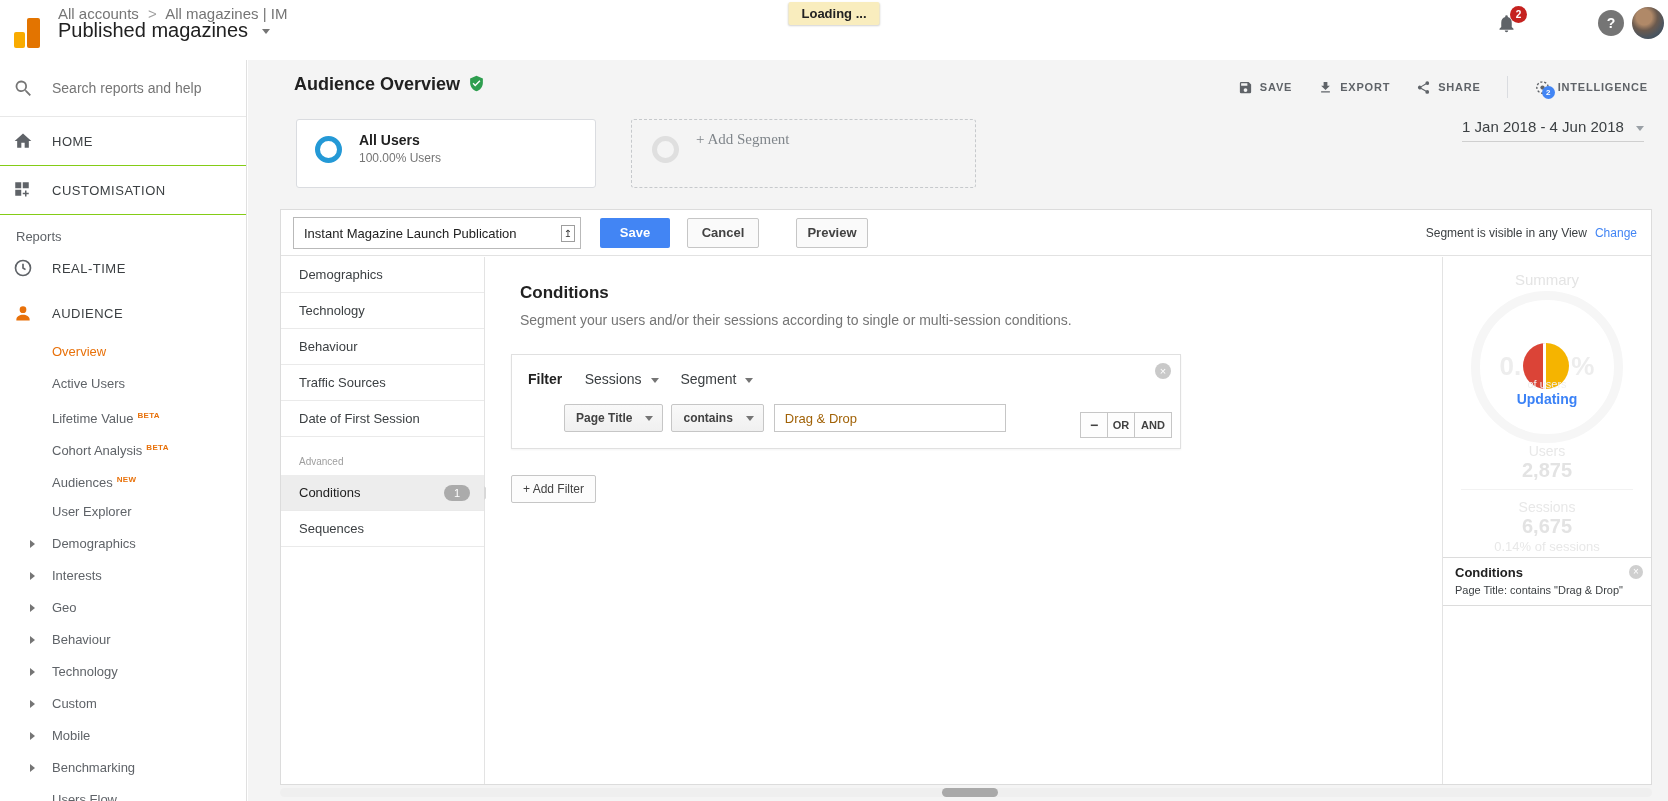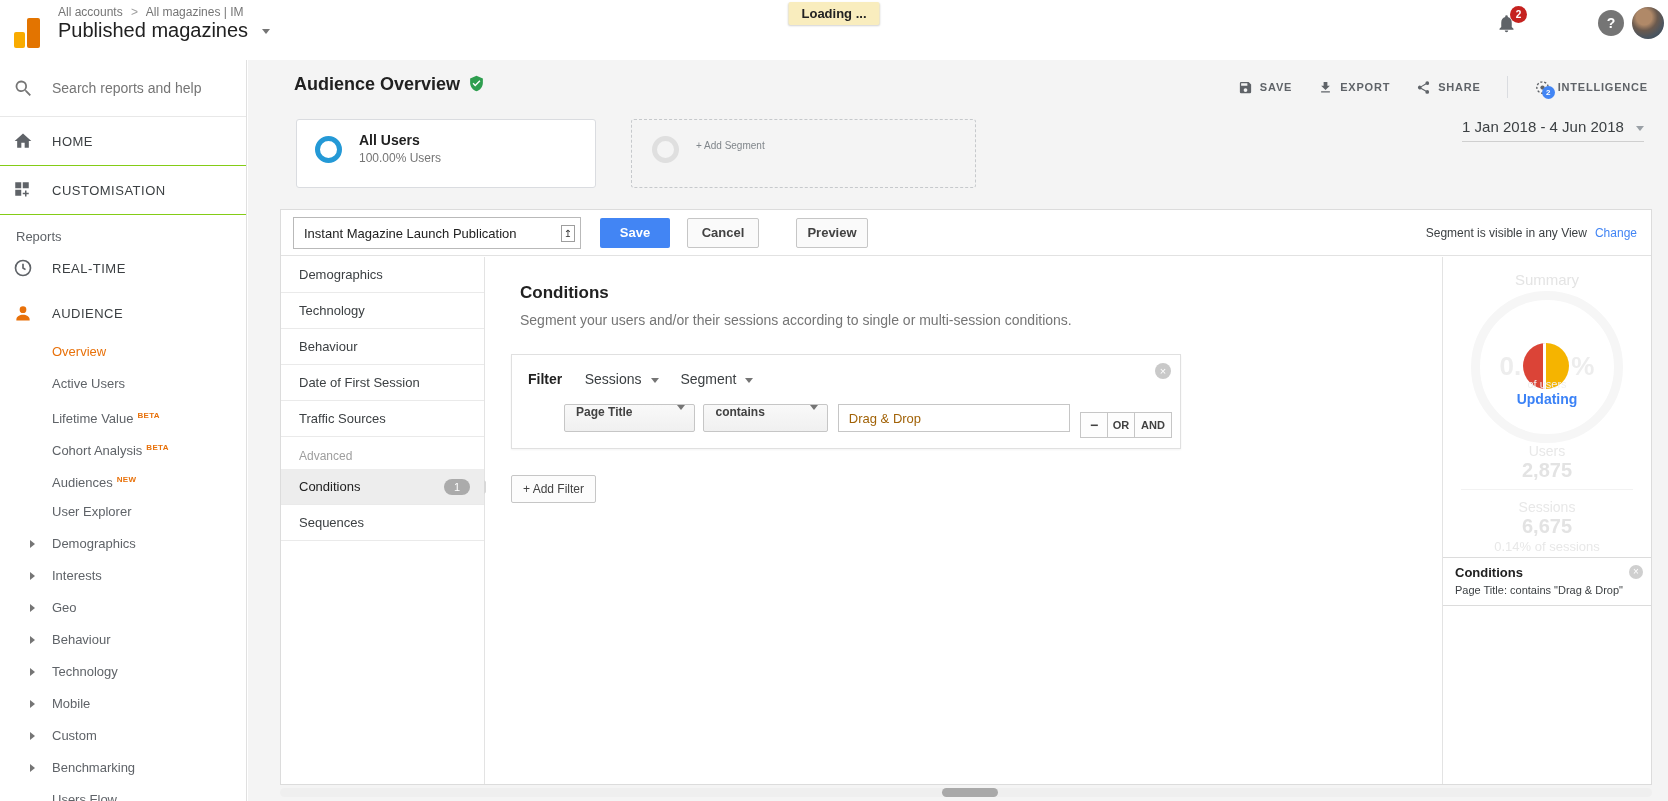--- a/index.html
+++ b/index.html
@@ -5,21 +5,21 @@
   * { margin:0; padding:0; box-sizing:border-box; }
   html,body { width:1668px; height:801px; overflow:hidden; background:#fff;
     font-family:"Liberation Sans", sans-serif; }
   #app { position:relative; width:1668px; height:801px; background:#fff; }
 
   
   #hdr { position:absolute; left:0; top:0; width:1668px; height:60px; background:#fff; z-index:5; }
   .logo { position:absolute; left:14px; top:12px; width:34px; height:36px; }
   .logo .b1 { position:absolute; left:0; bottom:0; width:11px; height:16px; background:#F9AB00; border-radius:2px; }
   .logo .b2 { position:absolute; left:13px; bottom:0; width:13px; height:30px; background:#E37400; border-radius:2px; }
-  .crumbs { position:absolute; left:58px; top:5px; font-size:12px; color:#757575; white-space:nowrap;text-align:right; }
+  .crumbs { position:absolute; left:58px; top:5px; font-size:15px; color:#757575; white-space:nowrap;text-align:right; }
   .crumbs .sep { margin:0 5px; color:#9E9E9E; }
   .crumb { cursor:pointer; }
   .app-title { position:absolute; left:58px; top:19px; font-size:20px; color:#212121; cursor:pointer; white-space:nowrap; }
   .caret-down { display:inline-block; width:0; height:0; border-left:4px solid transparent; border-right:4px solid transparent; border-top:5px solid #757575; vertical-align:middle; margin-left:8px; }
   .loading-toast { position:absolute; left:50%; top:2px; transform:translateX(-50%); background:#F9EDBE; border-radius:2px; padding:4px 13px; font-size:13px; font-weight:bold; color:#222; box-shadow:0 1px 2px rgba(0,0,0,.18); }
   .bell { position:absolute; left:1496px; top:13px; cursor:pointer; }
   .bell-badge { position:absolute; left:1510px; top:6px; min-width:17px; height:17px; border-radius:9px; background:#C5221F; color:#fff; font-size:10px; font-weight:bold; line-height:17px; text-align:center; padding:0 3px; cursor:pointer; }
   .help-btn { position:absolute; left:1598px; top:10px; width:26px; height:26px; border-radius:50%; background:#757575; color:#fff; font-weight:bold; font-size:14px; text-align:center; line-height:26px; cursor:pointer; }
   .avatar { position:absolute; left:1632px; top:7px; width:32px; height:32px; border-radius:50%; cursor:pointer;
     background:radial-gradient(circle at 38% 32%, #b08968 0 26%, #6b5a4e 45%, #4a5560 70%, #333c45 100%); }
@@ -57,53 +57,53 @@
   .date-ctl { position:absolute; right:24px; top:58px; font-size:15px; color:#3C4043; padding-bottom:6px; border-bottom:1px solid #CFCFCF; cursor:pointer; white-space:nowrap; }
   .date-ctl .caret-down { border-top-color:#9AA0A6; }
 
   .seg-card { position:absolute; top:59px; height:69px; border-radius:3px; cursor:pointer; }
   .card-allusers { left:48px; width:300px; background:#fff; border:1px solid #DADCE0; }
   .ring-sm { position:absolute; left:18px; top:16px; width:27px; height:27px; border:5px solid #2499D6; border-radius:50%; }
   .au-title { position:absolute; left:62px; top:12px; font-size:14px; color:#212121; font-weight:bold; }
   .au-sub { position:absolute; left:62px; top:31px; font-size:12px; color:#757575; }
   .card-addseg { left:383px; width:345px; border:1px dashed #C6C9CC; }
   .ring-gray { position:absolute; left:20px; top:16px; width:27px; height:27px; border:5px solid #DFDFDF; border-radius:50%; }
-  .addseg-lbl { position:absolute; left:64px; top:20px; font-size:10px; color:#80868B; }
+  .addseg-lbl { position:absolute; left:64px; top:11px; font-size:15px; color:#80868B;font-family:Liberation Serif, serif; }
 
   
   .builder { position:absolute; left:32px; top:149px; right:16px; height:576px; background:#fff; border:1px solid #DCDCDC; }
   .b-top { position:absolute; left:0; right:0; top:0; height:46px; border-bottom:1px solid #E2E2E2; }
   .name-wrap { position:absolute; left:12px; top:7px; width:288px; height:32px; border:1px solid #B9B9B9; background:#fff; }
   .name-wrap input { position:absolute; left:0; top:0; width:100%; height:100%; border:none; outline:none; padding:0 26px 0 10px; font-size:13px; color:#212121; font-family:inherit; }
   .autofill { position:absolute; right:5px; top:7px; width:14px; height:17px; border:1px solid #9E9E9E; background:#fff; font-size:10px; line-height:15px; text-align:center; color:#333; }
   .btn { display:inline-block; text-align:center; border-radius:2px; font-size:13px; font-weight:bold; cursor:pointer; }
   .btn-save { position:absolute; left:319px; top:8px; width:70px; height:30px; line-height:30px; background:#4285F4; color:#fff; }
   .btn-flat { background:#FAFAFA; border:1px solid #C6C6C6; color:#424242; height:30px; line-height:28px; }
   .btn-cancel { position:absolute; left:406px; top:8px; width:72px; }
   .btn-preview { position:absolute; left:515px; top:8px; width:72px; }
   .vis-note { position:absolute; right:14px; top:0; line-height:46px; font-size:12px; color:#3C4043; white-space:nowrap; }
   .change-link { color:#4285F4; cursor:pointer; margin-left:8px; }
 
   .b-menu { position:absolute; left:0; top:47px; bottom:0; width:204px; background:#fff; border-right:1px solid #E3E3E3; }
   .m-row { height:36px; line-height:36px; padding-left:18px; font-size:13px; color:#3C4043; border-bottom:1px solid #EAEAEA; cursor:pointer; position:relative; }
-  .adv-label { margin-top:6px; height:26px; line-height:26px; padding-left:18px; font-size:12px; color:#9E9E9E; }
+  .adv-label { margin-top:12px; height:26px; line-height:26px; padding-left:18px; font-size:10px; color:#9E9E9E; }
   .m-row.selected { background:#EDEDED; color:#212121; }
   .m-row.selected::after { content:""; position:absolute; right:-8px; top:11px; border-top:7px solid transparent; border-bottom:7px solid transparent; border-left:8px solid #D8D8D8; }
   .count-pill { position:absolute; right:14px; top:10px; width:26px; height:16px; border-radius:9px; background:#ABABAB; color:#fff; font-size:11px; line-height:16px; text-align:center; }
 
   .b-content { position:absolute; left:205px; right:210px; top:47px; bottom:0; background:#fff; padding:26px 0 0 25px; overflow:hidden; }
   .c-title { margin-left:9px; font-size:17px; font-weight:bold; color:#212121; }
   .c-desc { margin:9px 0 0 9px; font-size:14px; color:#757575; }
   .filter-card { margin-top:26px; width:670px; border:1px solid #E0E0E0; background:#fff; position:relative; padding:15px 16px 16px; box-shadow:0 1px 2px rgba(0,0,0,.05); }
   .f-label { font-weight:bold; font-size:14px; color:#212121; }
   .dd { margin-left:18px; font-size:14px; color:#3C4043; cursor:pointer; }
   .dd .caret-down { margin-left:9px; }
   .card-close { position:absolute; top:8px; right:9px; width:16px; height:16px; border-radius:50%; background:#C9C9C9; color:#fff; font-size:11px; line-height:16px; text-align:center; cursor:pointer; }
   .f-row2 { margin:16px 0 0 36px; display:flex; align-items:center; }
-  .btn-dd { height:28px; padding:0 9px 0 11px; background:linear-gradient(#F9F9F9,#F0F0F0); border:1px solid #C6C6C6; border-radius:2px; font-size:12px; font-weight:bold; color:#424242; display:inline-flex; align-items:flex-start; cursor:pointer;gap:32px; }
+  .btn-dd { height:28px; padding:0 9px 0 11px; background:linear-gradient(#F9F9F9,#F0F0F0); border:1px solid #C6C6C6; border-radius:2px; font-size:12px; font-weight:bold; color:#424242; display:inline-flex; align-items:center; cursor:pointer; }
   .btn-dd + .btn-dd { margin-left:8px; }
   .btn-dd .caret-down { margin-left:13px; }
   .val-input { margin-left:10px; width:232px; height:28px; border:1px solid #C6C6C6; padding:0 10px; font-size:13px; color:#a16207; font-family:inherit; outline:none; }
   .logic-group { position:absolute; right:8px; top:57px; display:flex; }
   .logic { height:26px; line-height:24px; border:1px solid #C6C6C6; background:#FDFDFD; font-size:11px; font-weight:bold; color:#424242; text-align:center; margin-left:-1px; cursor:pointer; }
   .lg-minus { width:28px; font-size:14px; }
   .lg-or { width:28px; }
   .lg-and { width:38px; }
   .add-filter { margin-top:26px; display:inline-block; padding:6px 11px; border:1px solid #C6C6C6; border-radius:2px; background:#FCFCFC; font-size:12px; color:#424242; cursor:pointer; }
 
@@ -213,22 +213,22 @@
       <li><span>Active Users</span></li>
       <li><span>Lifetime Value</span><span class="mini-badge">BETA</span></li>
       <li><span>Cohort Analysis</span><span class="mini-badge">BETA</span></li>
       <li><span>Audiences</span><span class="mini-badge">NEW</span></li>
       <li><span>User Explorer</span></li>
       <li><span class="tri"></span><span>Demographics</span></li>
       <li><span class="tri"></span><span>Interests</span></li>
       <li><span class="tri"></span><span>Geo</span></li>
       <li><span class="tri"></span><span>Behaviour</span></li>
       <li><span class="tri"></span><span>Technology</span></li>
+      <li><span class="tri"></span><span>Custom</span></li>
       <li><span class="tri"></span><span>Mobile</span></li>
-      <li><span class="tri"></span><span>Custom</span></li>
       <li><span class="tri"></span><span>Benchmarking</span></li>
       <li><span>Users Flow</span></li>
     </ul>
   </nav>
 
   <div id="main">
 
     <div class="report-title">
       <span>Audience Overview</span><svg viewBox="0 0 24 24" width="17" height="17">
           <path fill="#2E9E4F" d="M12 1 3 5v6c0 5.5 3.8 10.7 9 12 5.2-1.3 9-6.5 9-12V5l-9-4z"></path>
@@ -293,22 +293,22 @@
         <span class="btn btn-flat btn-preview">Preview</span>
         <span class="vis-note">
           <span>Segment is visible in any View</span><span class="change-link">Change</span>
         </span>
       </div>
 
       <div class="b-menu">
         <div class="m-row"><span>Demographics</span></div>
         <div class="m-row"><span>Technology</span></div>
         <div class="m-row"><span>Behaviour</span></div>
+        <div class="m-row"><span>Traffic Sources</span></div>
         <div class="m-row"><span>Date of First Session</span></div>
-        <div class="m-row"><span>Traffic Sources</span></div>
         <div class="adv-label">Advanced</div>
         <div class="m-row selected">
           <span>Conditions</span>
           <span class="count-pill">1</span>
         </div>
         <div class="m-row"><span>Sequences</span></div>
       </div>
 
       <div class="b-content">
         <div class="c-title">Conditions</div>

